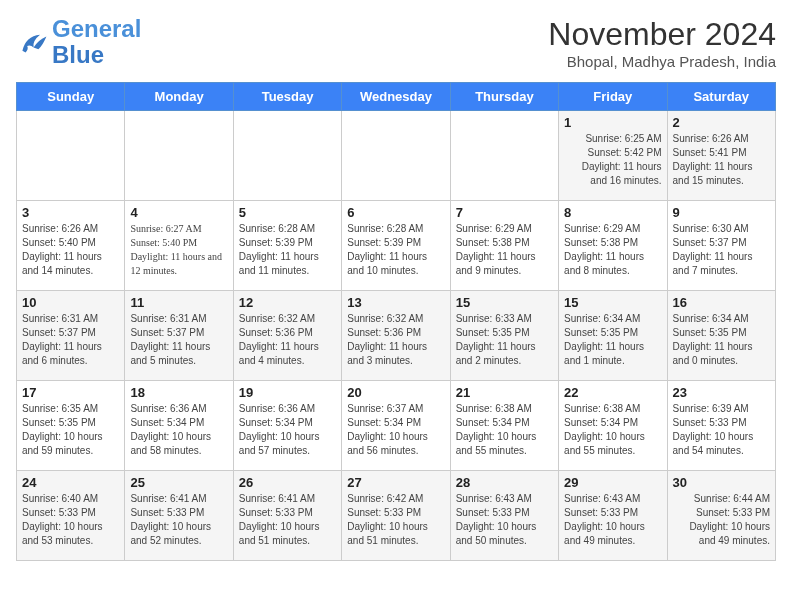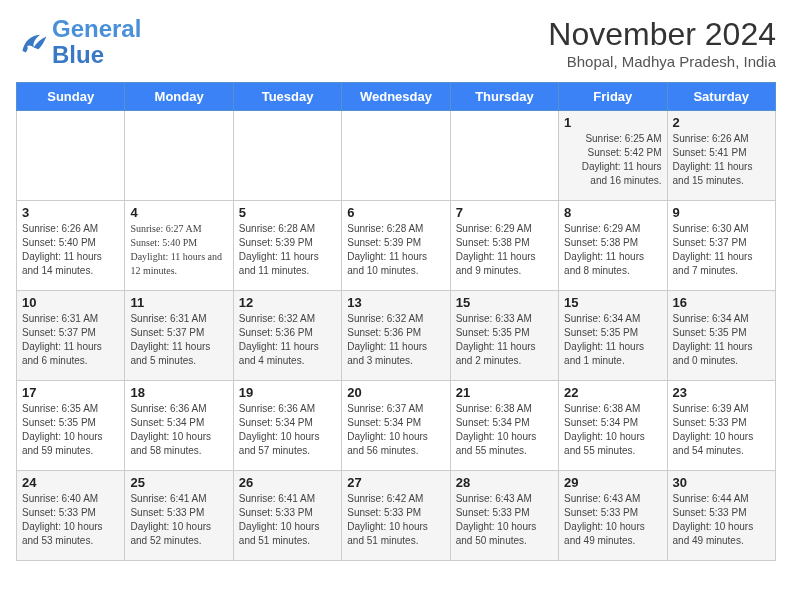--- a/index.html
+++ b/index.html
@@ -305,19 +305,19 @@
 Daylight: 10 hours and 50 minutes.</div>
         </td>
         <td>
           <div class="day-number">29</div>
           <div class="day-info" style="white-space: pre-line;">Sunrise: 6:43 AM
 Sunset: 5:33 PM
 Daylight: 10 hours and 49 minutes.</div>
         </td>
         <td>
           <div class="day-number">30</div>
-          <div class="day-info" style="white-space: pre-line;">Sunrise: 6:44 AM
+          <div class="day-info" style="white-space: pre-line; text-align: right;">Sunrise: 6:44 AM
 Sunset: 5:33 PM
 Daylight: 10 hours and 49 minutes.</div>
         </td>
       </tr>
     </tbody>
 </table>
 
 </body></html>

